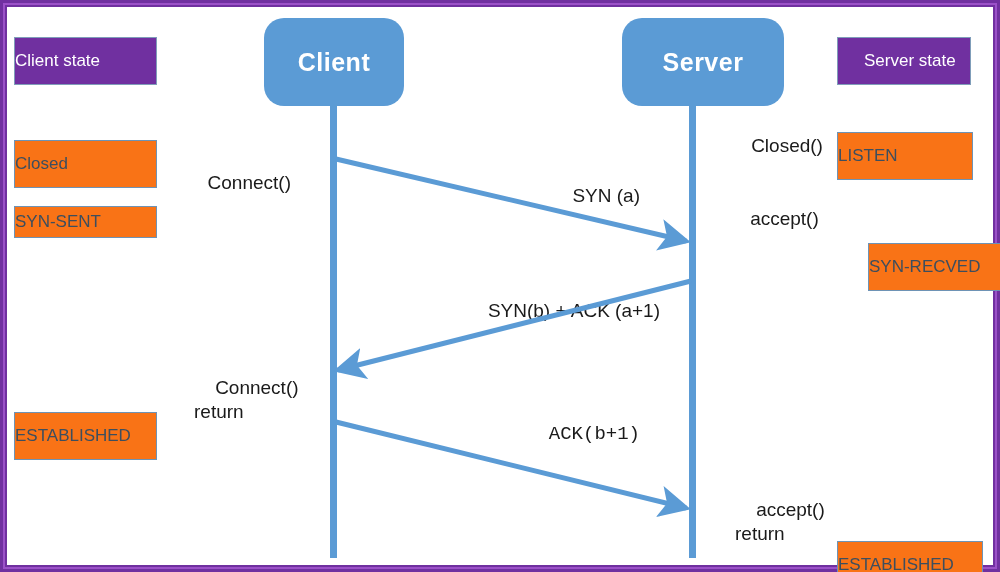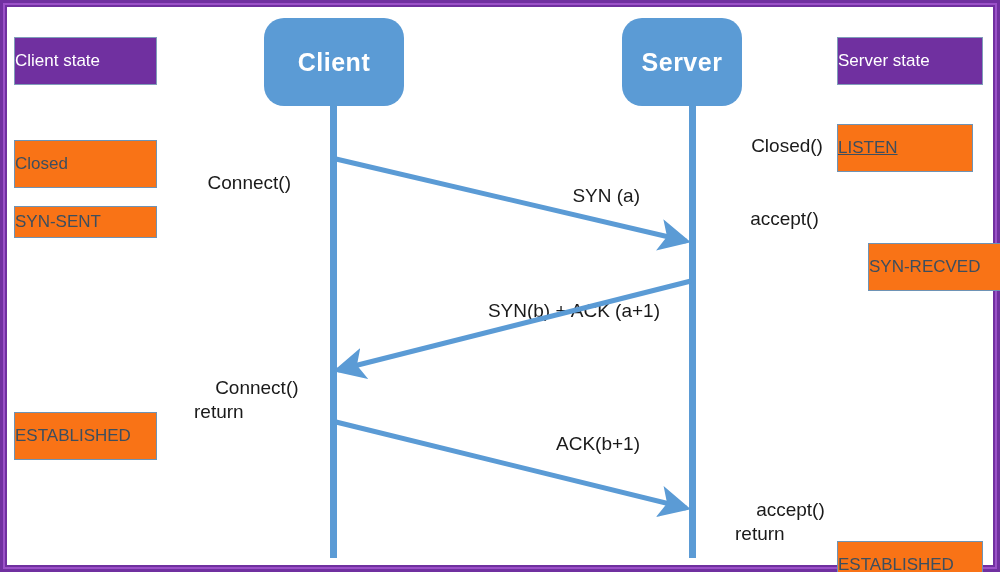--- a/index.html
+++ b/index.html
@@ -106,44 +106,44 @@
 
 <div id="canvas">
 
   <div class="frame-white"></div>
   <div class="frame-outer"></div>
   <div class="frame-inner"></div>
 
   <div class="participant" style="left:264px; top:18px; width:140px; height:88px;">
     <span>Client</span>
   </div>
-  <div class="participant" style="left:622px; top:18px; width:120px; height:88px;">
+  <div class="participant" style="left:622px; top:18px; width:162px; height:88px;">
     <span>Server</span>
   </div>
 
   <div class="lifeline" style="left:330px; top:106px; height:452px;"></div>
   <div class="lifeline" style="left:689px; top:106px; height:452px;"></div>
 
   <div class="state-box header" style="left:14px; top:37px; width:143px; height:48px;">
     <span>Client state</span>
   </div>
   <div class="state-box plain" style="left:14px; top:96px; width:143px; height:48px;">
     <span>Closed</span>
   </div>
   <div class="state-box plain" style="left:14px; top:162px; width:143px; height:32px;">
     <span>SYN-SENT</span>
   </div>
   <div class="state-box plain" style="left:14px; top:368px; width:143px; height:48px;">
     <span>ESTABLISHED</span>
   </div>
 
-  <div class="state-box header" style="left:837px; top:37px; width:146px; height:48px;">
+  <div class="state-box header" style="left:837px; top:37px; width:134px; height:48px;padding-left:26px;">
     <span>Server state</span>
   </div>
-  <div class="state-box plain" style="left:837px; top:80px; width:136px; height:48px;text-decoration:underline;">
+  <div class="state-box plain" style="left:837px; top:88px; width:136px; height:48px;">
     <span>LISTEN</span>
   </div>
   <div class="state-box plain" style="left:868px; top:199px; width:146px; height:48px;">
     <span>SYN-RECVED</span>
   </div>
   <div class="state-box plain" style="left:837px; top:497px; width:146px; height:48px;">
     <span>ESTABLISHED</span>
   </div>
 
   <div class="label right" style="left:156px; top:147px; width:135px;">
@@ -164,21 +164,21 @@
     <span>accept()
 return</span>
   </div>
 
   <div class="label center" style="left:420px; top:160px; width:220px;">
     <span>SYN (a)</span>
   </div>
   <div class="label center" style="left:400px; top:275px; width:260px;">
     <span>SYN(b) + ACK (a+1)</span>
   </div>
-  <div class="label center" style="left:420px; top:408px; width:220px;">
+  <div class="label center" style="left:420px; top:399px; width:220px;font-family:Liberation Mono, monospace;">
     <span>ACK(b+1)</span>
   </div>
 
   <svg class="arrows" viewBox="0 0 1000 572">
     <defs>
       <marker id="ah-right" markerWidth="7" markerHeight="7" refX="5.4" refY="3.5" orient="auto" markerUnits="strokeWidth">
         <path d="M0,0.3 L6.4,3.5 L0,6.7 L1.5,3.5 Z" fill="#5B9BD5"></path>
       </marker>
       <marker id="ah-left" markerWidth="7" markerHeight="7" refX="5.4" refY="3.5" orient="auto" markerUnits="strokeWidth">
         <path d="M0,0.3 L6.4,3.5 L0,6.7 L1.5,3.5 Z" fill="#5B9BD5"></path>

